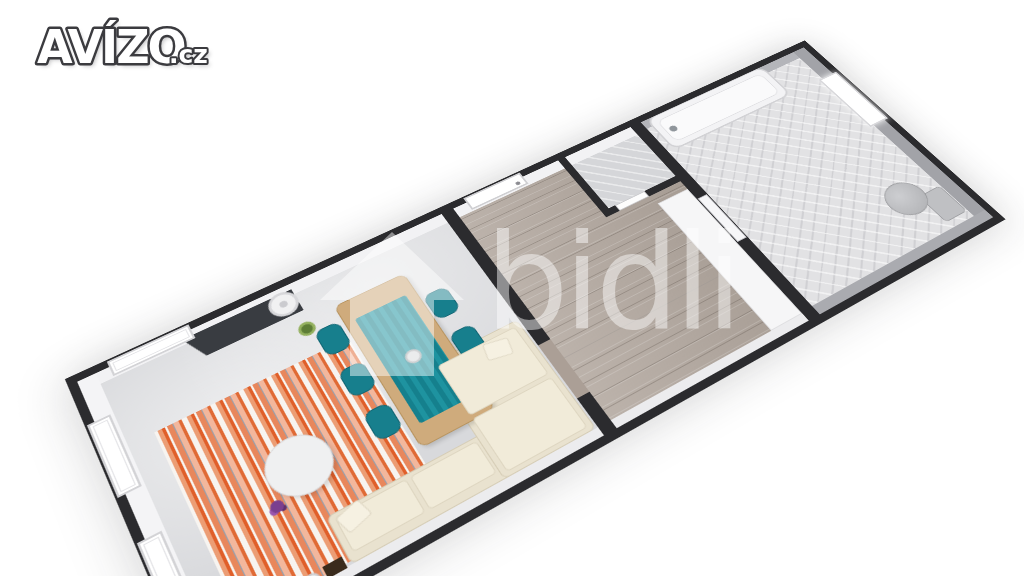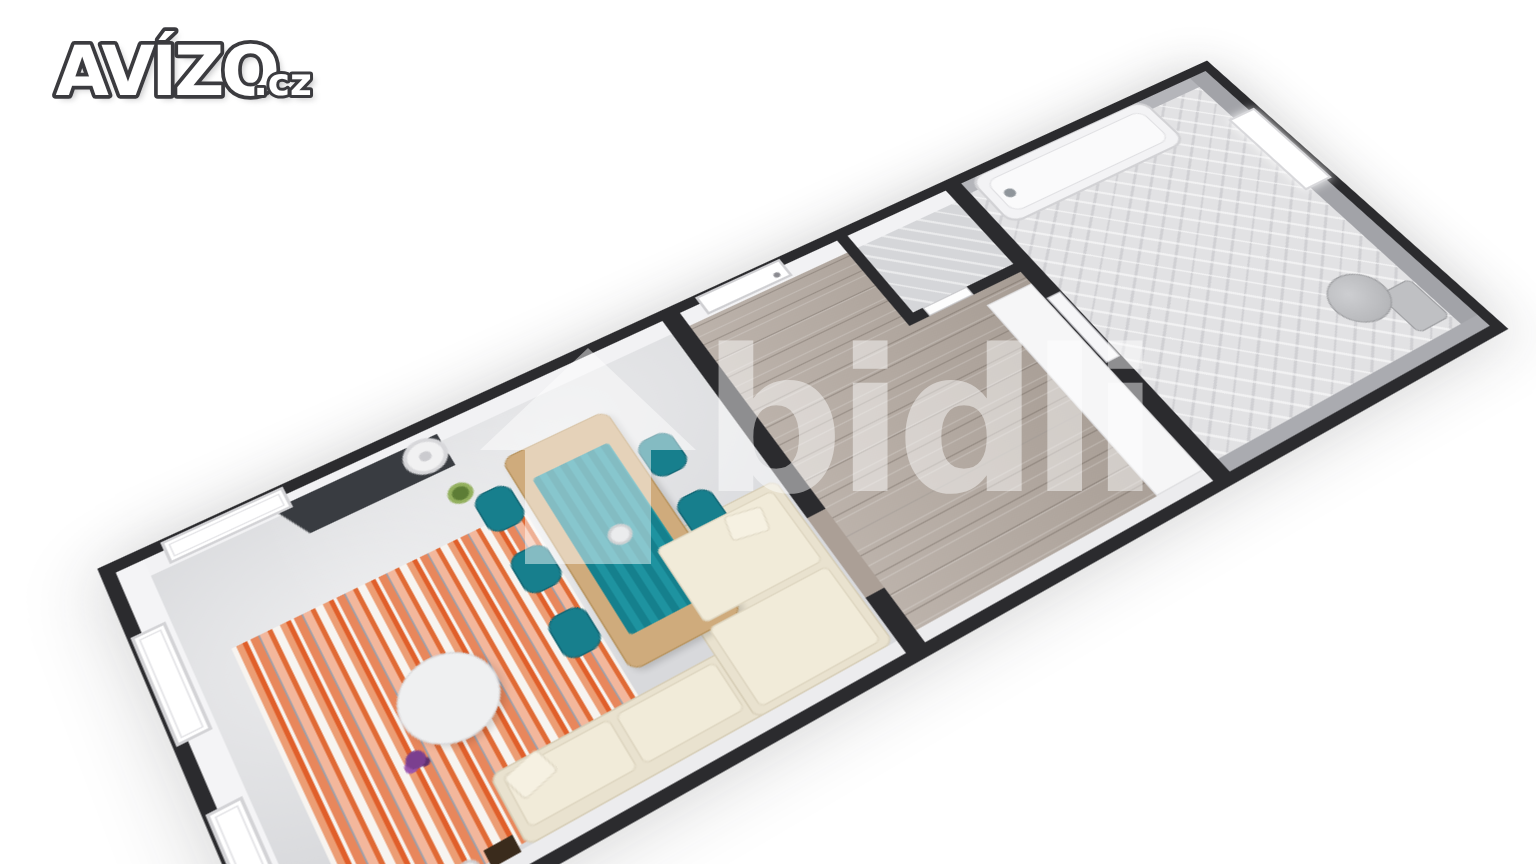--- a/index.html
+++ b/index.html
@@ -110,22 +110,22 @@
   .tub-inner{left:7px;top:7px;width:148px;height:38px;background:#fafafb;border:1px solid #e0e0e3;border-radius:9px;}
   .tub-faucet{left:12px;top:22px;width:9px;height:9px;border-radius:50%;background:#8f959b;}
   .toilet-bowl{left:808px;top:230px;width:46px;height:46px;border-radius:50%;z-index:4;
     background:radial-gradient(circle at 40% 35%,#cdced1,#aeafb2);border:1px solid #97989b;}
   .toilet-tank{left:844px;top:258px;width:30px;height:42px;background:#bfc0c3;border:1px solid #9fa0a3;
     border-radius:5px;z-index:4;}
 
   
   .watermark{position:absolute;left:316px;top:212px;display:flex;align-items:flex-start;z-index:20;pointer-events:none;}
   .wm-house{width:152px;height:152px;margin-top:16px;}
-  .wm-text{font-size:132px;font-weight:bold;line-height:140px;letter-spacing:-5px;
-    color:rgba(255,255,255,.47);margin-left:0;}
+  .wm-text{font-size:132px;font-weight:normal;line-height:140px;letter-spacing:-5px;
+    color:rgba(255,255,255,.47);margin-left:17px;}
 
   
   .logo{position:absolute;left:16px;top:6px;z-index:30;}
 </style>
 </head>
 <body>
 
 <div class="stage">
 
   <svg class="logo" width="280" height="84" viewBox="0 0 280 84">

